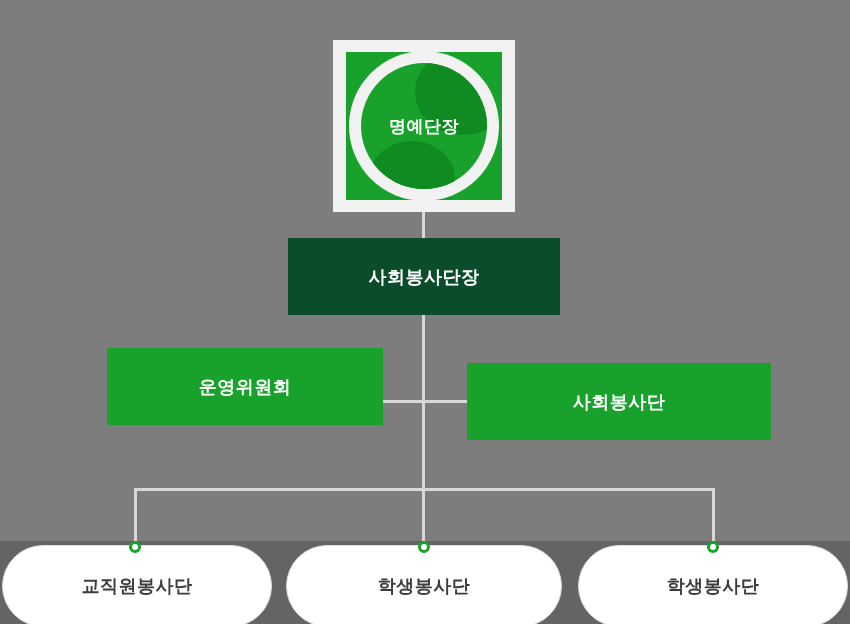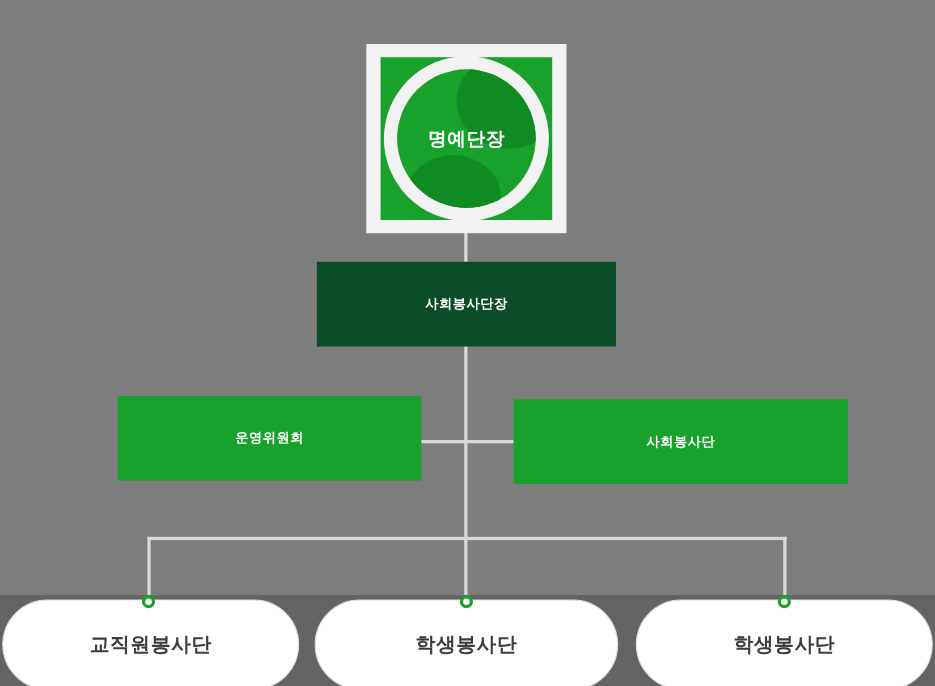--- a/index.html
+++ b/index.html
@@ -74,29 +74,29 @@
     letter-spacing: 0.5px;
   }
 
   
   .org-box {
     position: absolute;
     display: flex;
     align-items: center;
     justify-content: center;
     color: #ffffff;
-    font-size: 12px;
+    font-size: 18px;
     font-weight: bold;
     letter-spacing: 0.5px;
   }
   .org-box.dark  { background: #0c4d29; }
   .org-box.green { background: #18a22c; }
 
   .box-director { left: 288px; top: 238px; width: 272px; height: 77px; }
-  .box-left     { left: 107px; top: 360px; width: 276px; height: 77px; }
+  .box-left     { left: 107px; top: 348px; width: 276px; height: 77px; }
   .box-right    { left: 467px; top: 363px; width: 304px; height: 77px; }
 
   
   .bottom-band {
     position: absolute;
     left: 0; top: 541px;
     width: 850px; height: 83px;
     background: #646464;
   }
 

